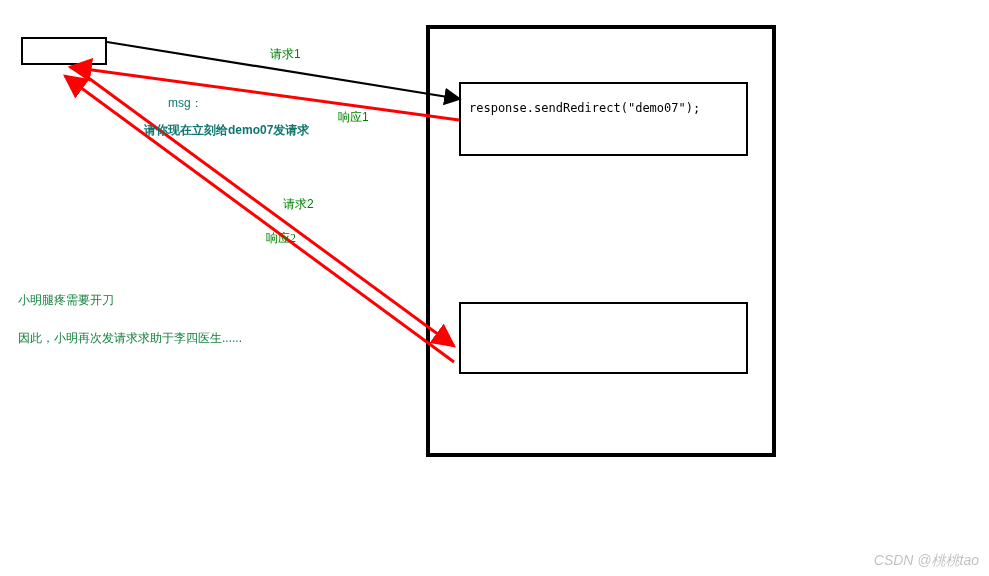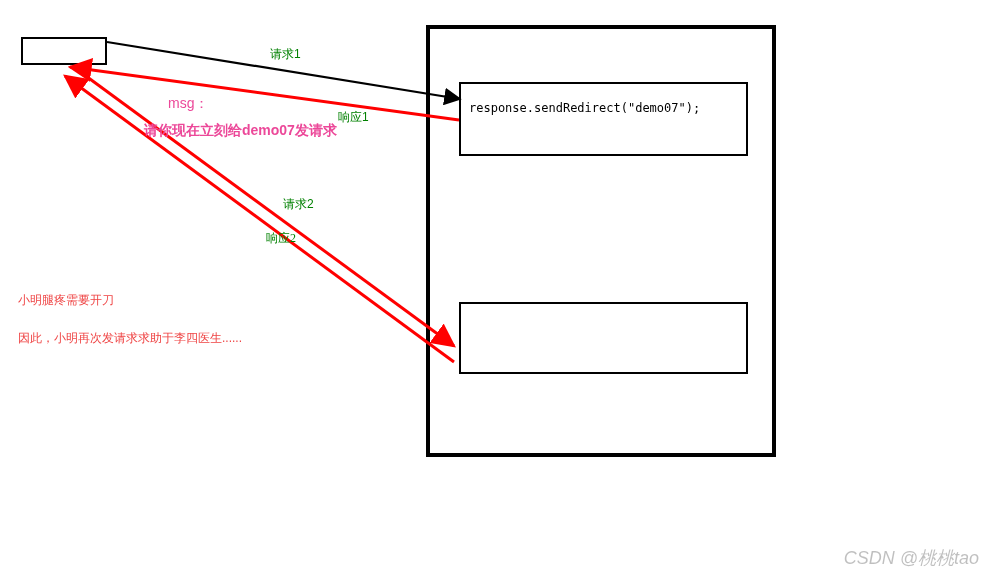--- a/index.html
+++ b/index.html
@@ -19,49 +19,49 @@
     box-sizing: border-box;
   }
   .label-green {
     position: absolute;
     color: #008000;
     font-size: 12px;
     margin-left: 32px;
   }
   .label-red {
     position: absolute;
-    color: #ec4899;
-    font-size: 14px;
+    color: #0f766e;
+    font-size: 12px;
   }
   .code-line {
     font-family: Consolas, monospace;
     font-size: 12px;
     color: #000;
   }
   .watermark {
     position: absolute;
     right: 10px;
     bottom: 6px;
-    font-size: 18px;
+    font-size: 14px;
     color: rgba(0,0,0,0.25);
     font-style: italic;
     font-family: sans-serif;
   }
   svg.overlay {
     position: absolute;
     left: 0;
     top: 0;
     pointer-events: none;
   }
   .story {
     position: absolute;
     left: 18px;
     top: 288px;
     font-size: 12px;
-    color: #ef4444;
+    color: #15803d;
     line-height: 24px;
   }
 </style>
 </head>
 <body>
 
 <div class="box" style="left:21px; top:37px; width:86px; height:28px;"></div>
 
 <div class="box" style="left:426px; top:25px; width:350px; height:432px; border-width:4px;"></div>
 

